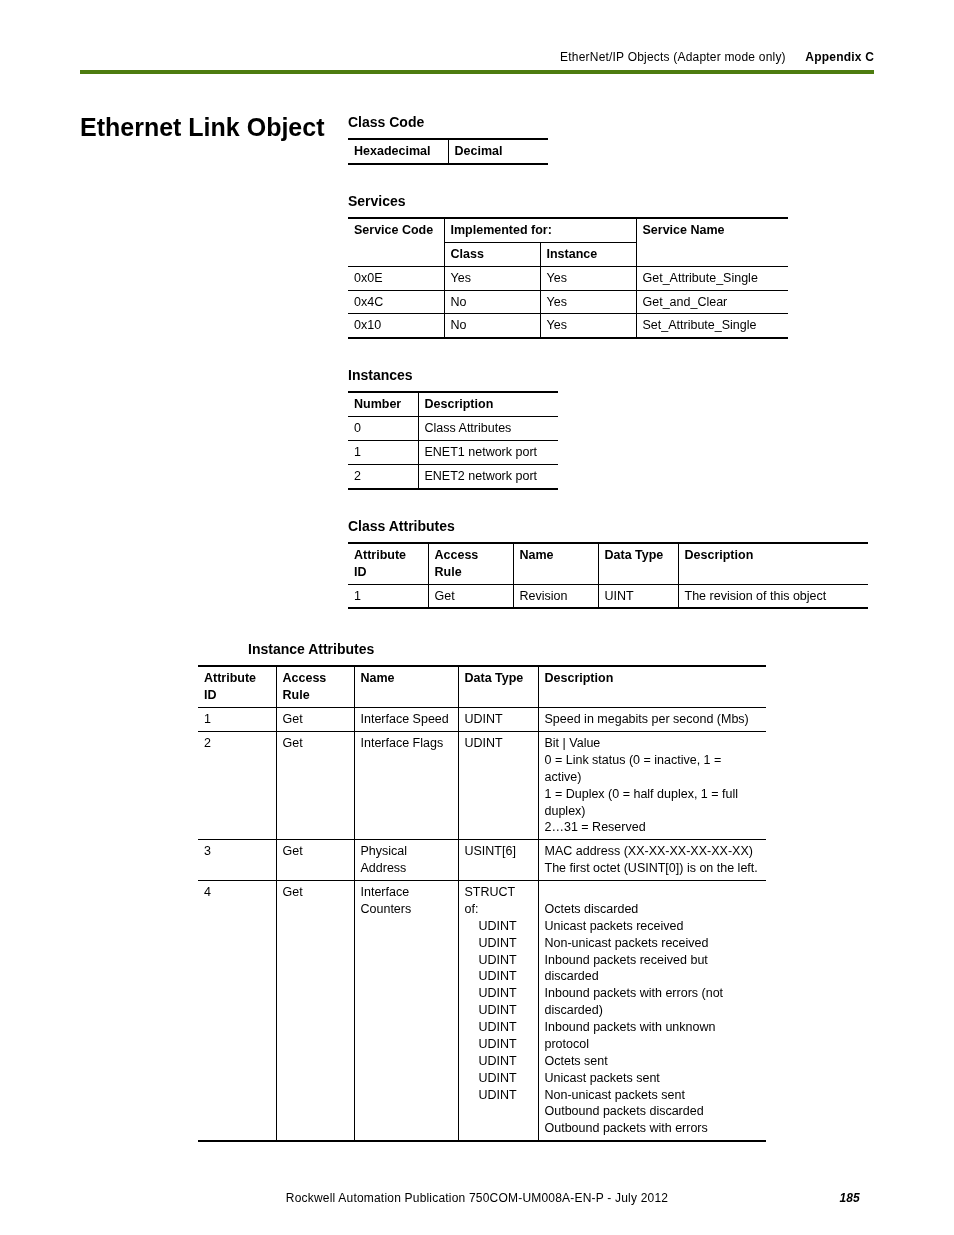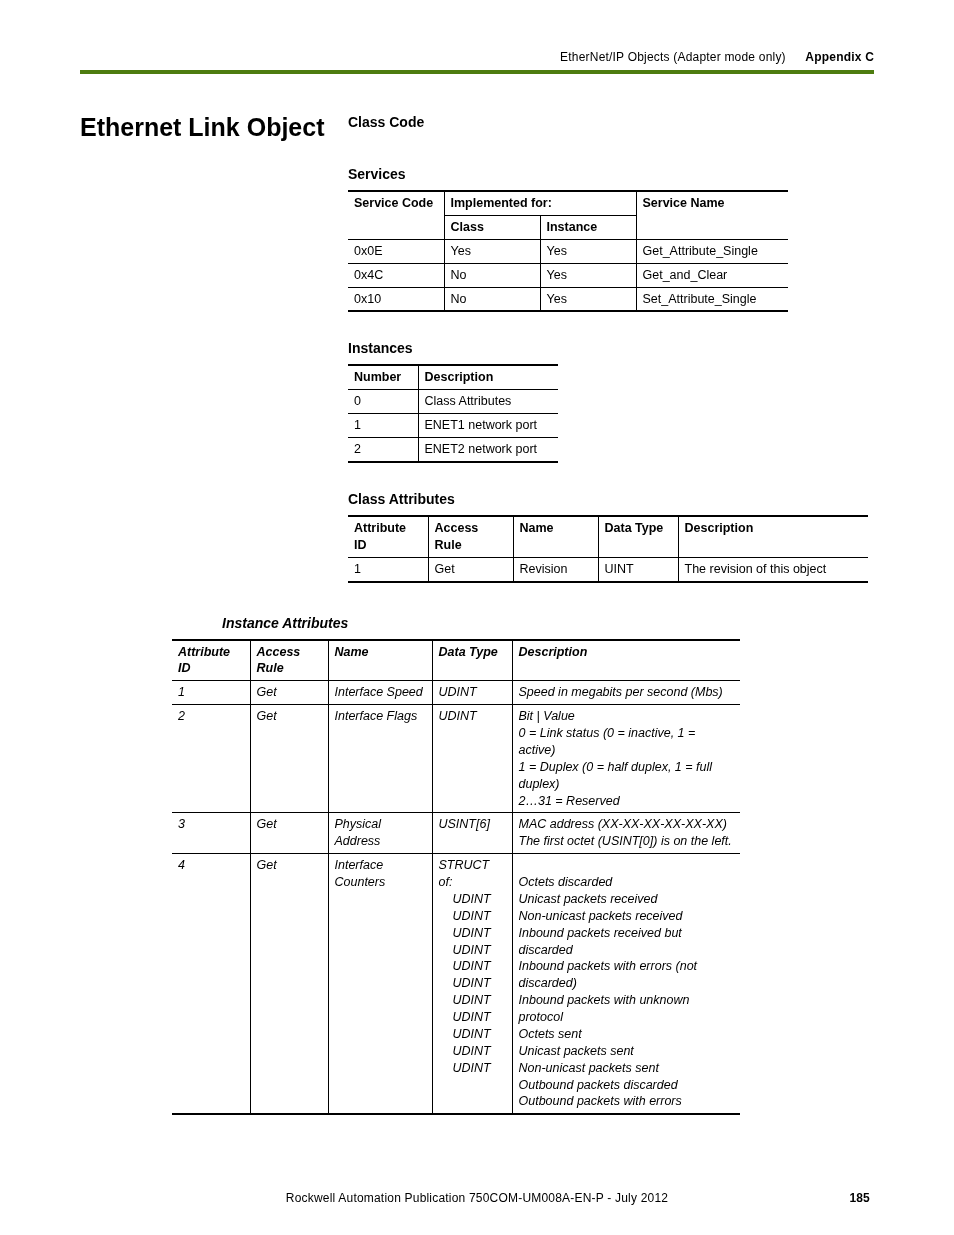--- a/index.html
+++ b/index.html
@@ -77,22 +77,23 @@
     position: absolute;
     bottom: 0;
     left: 0;
     right: 0;
     text-align: center;
     font-size: 12px;
     letter-spacing: 0.2px;
   }
   .footer-pn {
     position: absolute;
-    right: 4px;
+    right: 14px;
     font-weight: 700;
+    font-style: italic;
   }
   table { border-top: 2px solid #000; border-bottom: 2px solid #000; border-left: none; border-right: none; }
   th, td { border-left: 1px solid #000; border-right: 1px solid #000; border-top: 1px solid #000; border-bottom: 1px solid #000; }
   th:first-child, td:first-child { border-left: none; }
   th:last-child, td:last-child { border-right: none; }
   
   .subline { display:block; padding-left: 14px; }
 </style>
 </head>
 <body>
@@ -109,20 +110,24 @@
     <div>
 
       <div class="block">
         <h2 class="section">Class Code</h2>
         <table class="t-classcode">
           <colgroup>
               <col class="c1">
               <col>
             </colgroup>
           <tbody>
+              <tr>
+            <th>Hexadecimal</th>
+            <th>Decimal</th>
+          </tr>
         </tbody>
           </table>
       </div>
 
       <div class="block">
         <h2 class="section">Services</h2>
         <table class="t-services">
           <colgroup>
               <col style="width:96px">
               <col style="width:96px">
@@ -214,21 +219,21 @@
             <td>UINT</td>
             <td>The revision of this object</td>
           </tr>
         </tbody>
           </table>
       </div>
 
     </div>
   </div>
 
-  <div style="margin-left:92px; margin-top:4px;font-style:italic;">
+  <div style="margin-left:118px; margin-top:4px;">
     <h2 class="section" style="margin-left:50px">Instance Attributes</h2>
     <table class="t-iattr">
       <colgroup>
         <col style="width:78px">
           <col style="width:78px">
           <col style="width:104px">
           <col style="width:80px">
           <col>
       </colgroup>
       <tbody>

